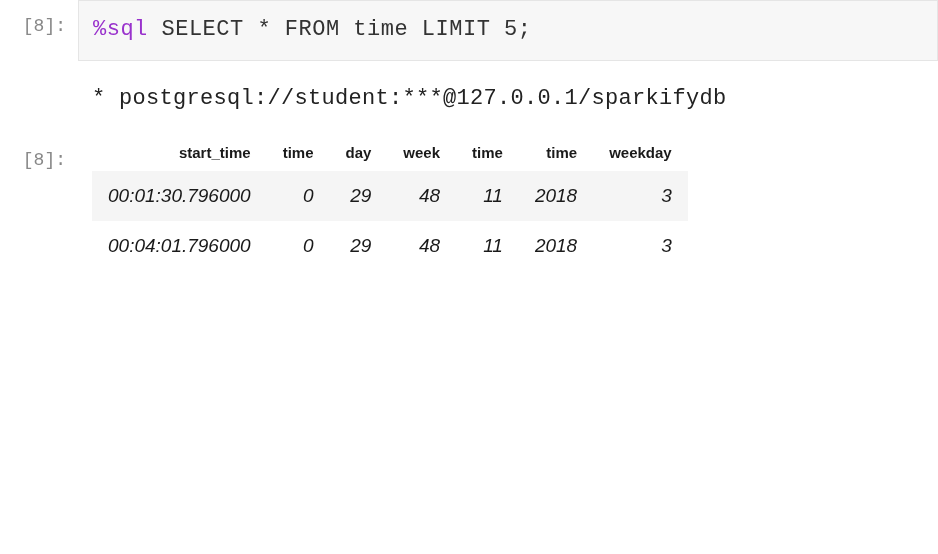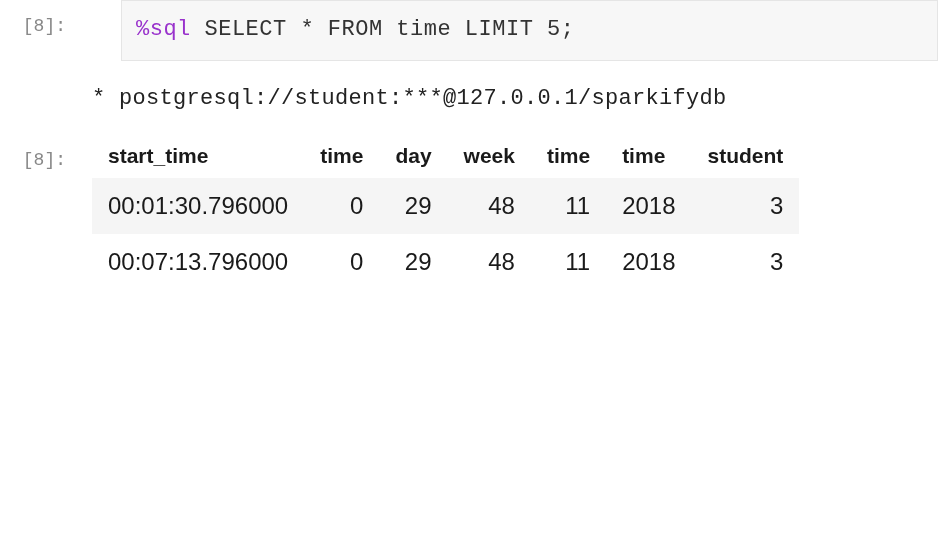--- a/index.html
+++ b/index.html
@@ -30,21 +30,20 @@
     }
     .code-input-area {
       background: #f7f7f7;
       border: 1px solid #e5e5e5;
       flex: 1;
       padding: 14px 14px;
       font-family: "SFMono-Regular", Consolas, "Liberation Mono", Menlo, monospace;
       font-size: 22px;
       letter-spacing: 0.5px;
       line-height: 1.4;
-      margin-left: 43px;
     }
     .token-magic {
       color: #9932cc;
     }
     .token-keyword {
       color: #333333;
     }
     .output-cell {
       display: flex;
       align-items: flex-start;
@@ -67,31 +66,32 @@
       align-items: flex-start;
       margin-top: 18px;
     }
     .result-table {
       border-collapse: collapse;
       font-family: -apple-system, BlinkMacSystemFont, "Segoe UI", Helvetica, Arial, sans-serif;
     }
     .result-table thead th {
       font-weight: 700;
       padding: 10px 16px;
-      text-align: left;
-      font-size: 21px;
+      text-align: right;
+      font-size: 15px;
       color: #1a1a1a;
       border: none;
     }
     .result-table tbody td {
       padding: 14px 16px;
       text-align: right;
-      font-size: 24px;
+      font-size: 19px;
       color: #1a1a1a;
       border: none;
+      font-style: italic;
     }
     .result-table tbody tr:nth-child(odd) {
       background: #f5f5f5;
     }
     .result-table tbody tr:nth-child(even) {
       background: #ffffff;
     }
     .empty-prompt {
       width: 78px;
       flex-shrink: 0;
@@ -117,35 +117,35 @@
   <div class="output-cell-inner">
     <table class="result-table">
       <thead>
         <tr>
           <th>start_time</th>
           <th>time</th>
           <th>day</th>
           <th>week</th>
           <th>time</th>
           <th>time</th>
-          <th>student</th>
+          <th>weekday</th>
         </tr>
       </thead>
       <tbody>
         <tr>
           <td>00:01:30.796000</td>
           <td>0</td>
           <td>29</td>
           <td>48</td>
           <td>11</td>
           <td>2018</td>
           <td>3</td>
         </tr>
         <tr>
-          <td>00:07:13.796000</td>
+          <td>00:04:01.796000</td>
           <td>0</td>
           <td>29</td>
           <td>48</td>
           <td>11</td>
           <td>2018</td>
           <td>3</td>
         </tr>
       </tbody>
     </table>
   </div>

